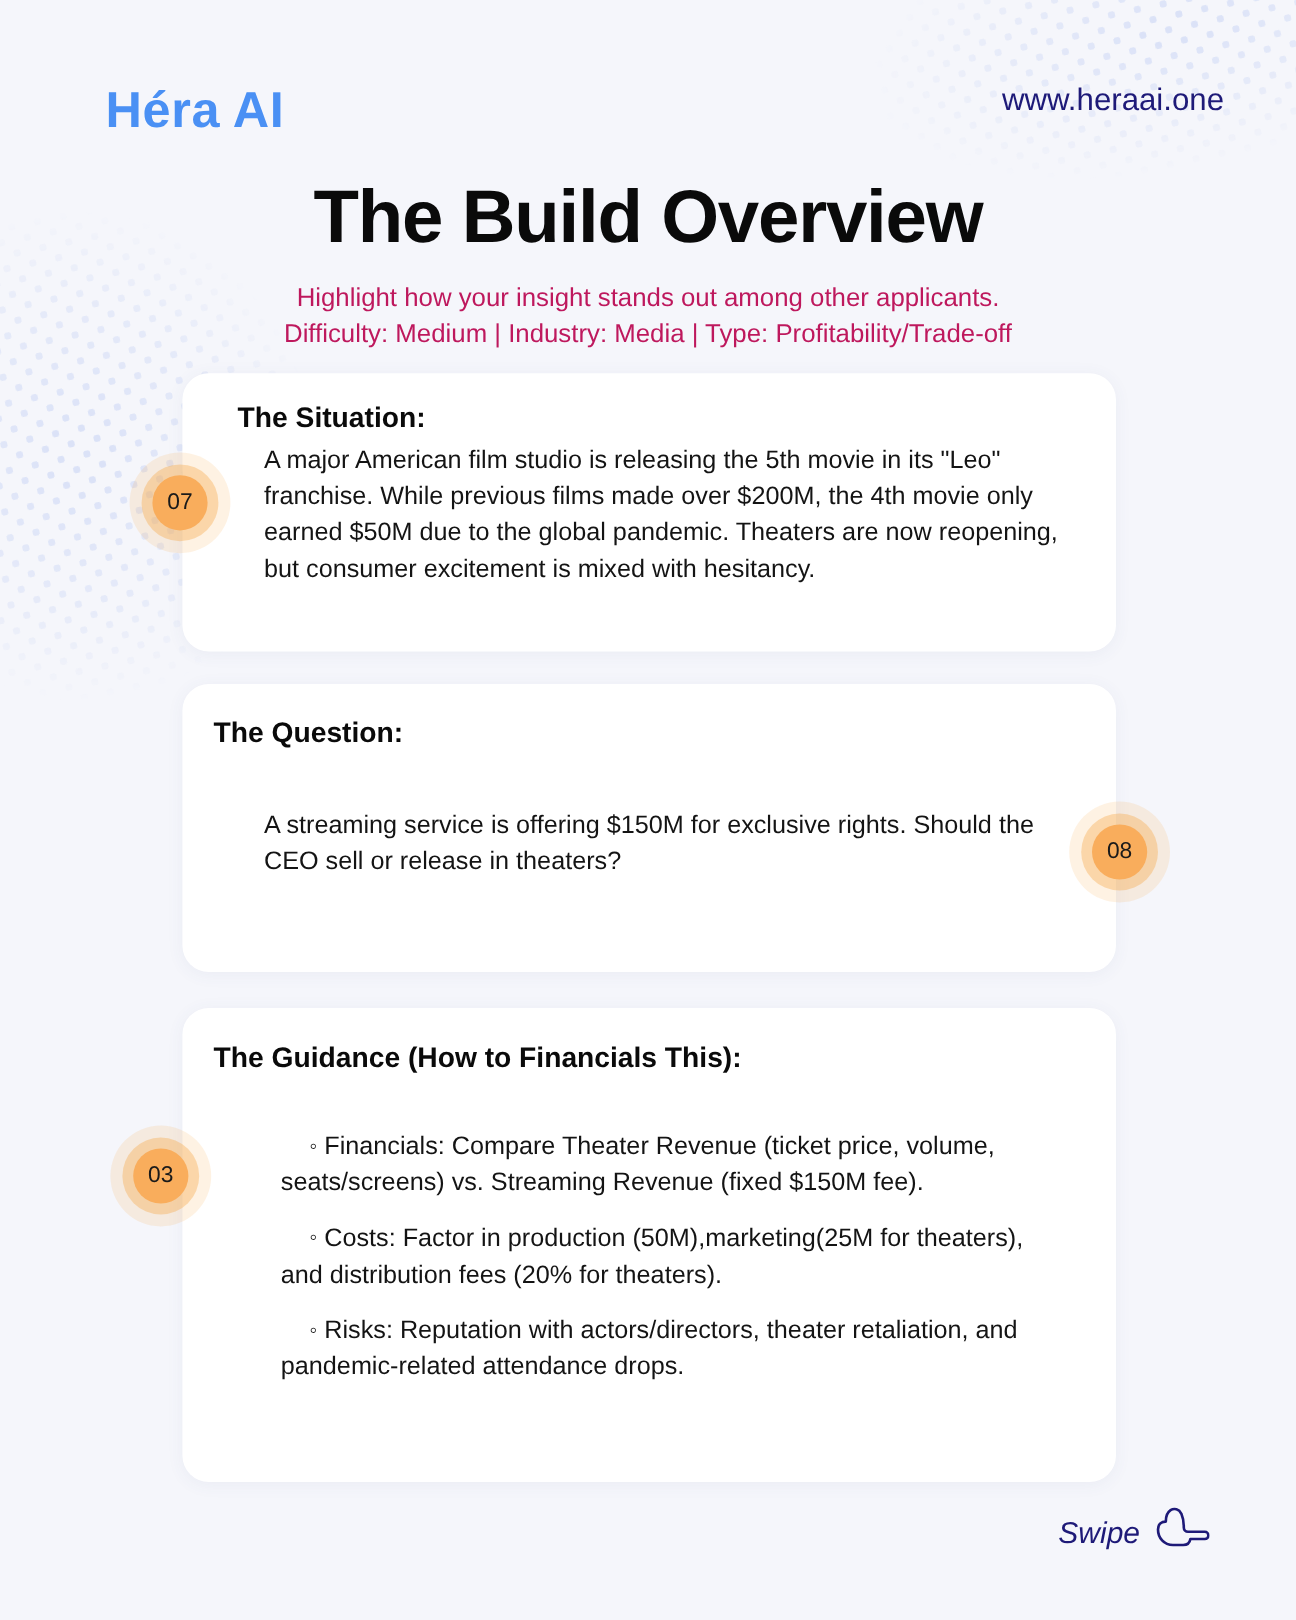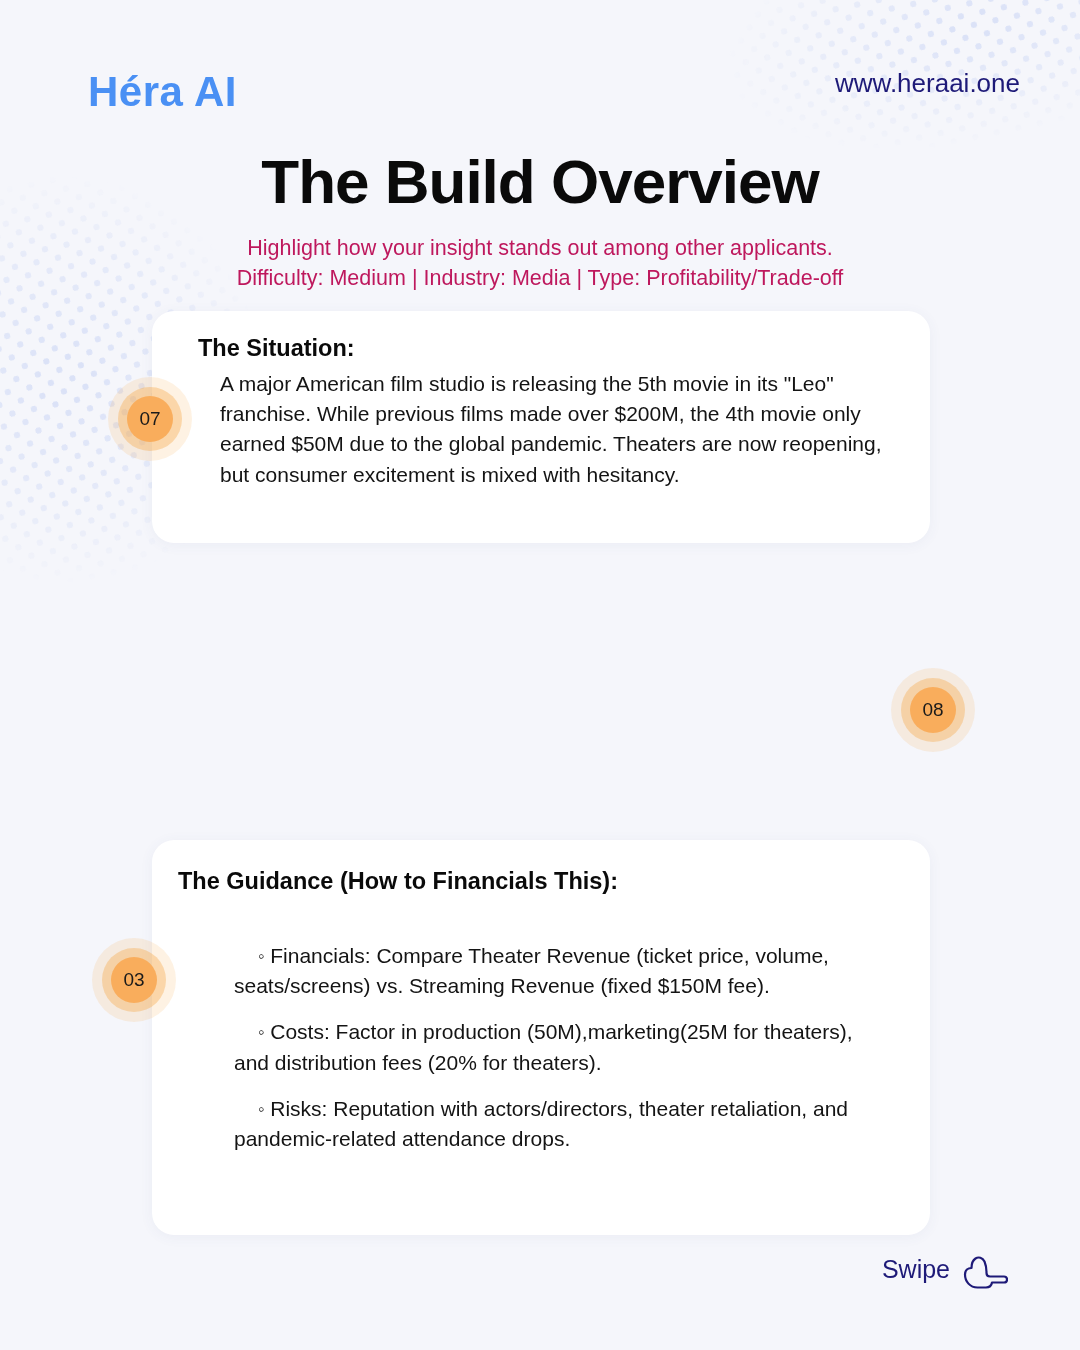--- a/index.html
+++ b/index.html
@@ -120,21 +120,21 @@
   #badge-3 { left:92px; top:938px;align-items:center; }
 
   
   #footer-text {
     position:absolute; left:78px; top:1256px;
     font-size:14.5px; color:#1e1a78; line-height:1.62;
     white-space:pre-line;
   }
   #swipe {
     position:absolute; right:72px; top:1255px;
-    display:flex; align-items:flex-start; gap:12px;
+    display:flex; align-items:flex-end; gap:12px;font-style:italic;
   }
   #swipe-label { font-size:25px; color:#1e1a78; }
   #hand-icon svg { display:block; }
 </style>
 </head>
 <body>
 
 <div id="stage">
 
   <div class="dots" id="dots-topright"></div>
@@ -150,20 +150,24 @@
   <div class="card" id="card-1">
     <div class="card-heading" id="h1">The Situation:</div>
     <div class="card-body" id="b1">A major American film studio is releasing the 5th movie in its "Leo" franchise. While previous films made over $200M, the 4th movie only earned $50M due to the global pandemic. Theaters are now reopening, but consumer excitement is mixed with hesitancy.</div>
   </div>
   <div class="badge" id="badge-1">
     <div class="ring">
       <div class="core">07</div>
     </div>
   </div>
 
+  <div class="card" id="card-2">
+    <div class="card-heading" id="h2">The Question:</div>
+    <div class="card-body" id="b2">A streaming service is offering $150M for exclusive rights. Should the CEO sell or release in theaters?</div>
+  </div>
   <div class="badge" id="badge-2">
     <div class="ring">
       <div class="core">08</div>
     </div>
   </div>
 
   <div class="card" id="card-3">
     <div class="card-heading" id="h3">The Guidance (How to Financials This):</div>
     <div class="card-body" id="b3">
       <p><span class="bullet">◦</span> <span>Financials: Compare Theater Revenue (ticket price, volume, seats/screens) vs. Streaming Revenue (fixed $150M fee).</span></p>

